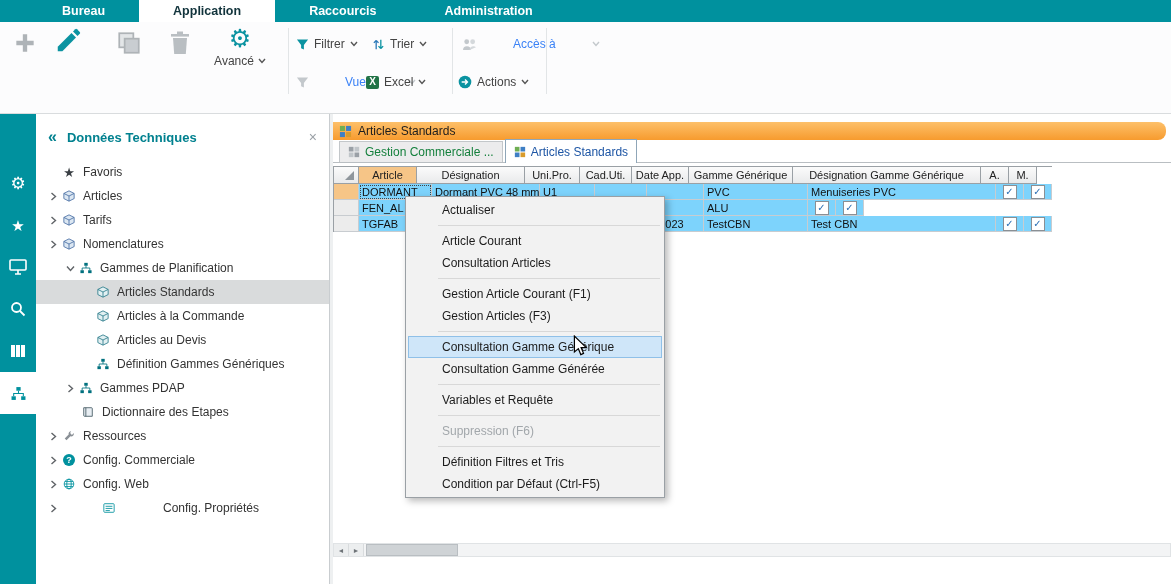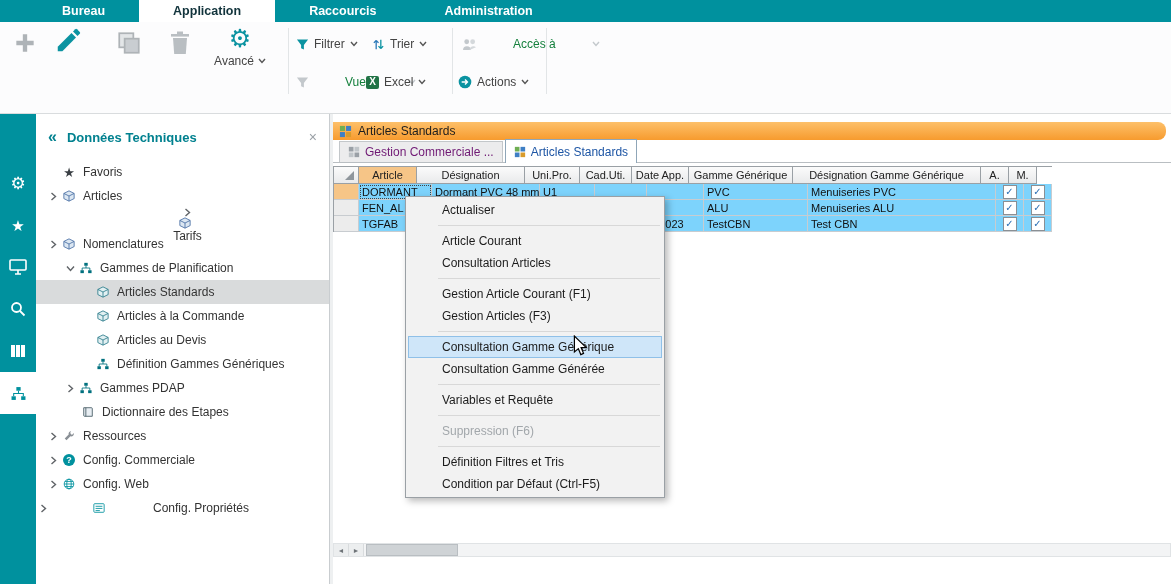--- a/index.html
+++ b/index.html
@@ -15,21 +15,21 @@
 
   
   .ribbon{position:absolute;left:0;top:22px;width:100%;height:92px;background:#fcfcfd;
           border-bottom:1px solid #d9dcde;box-sizing:border-box;}
   .rsep{position:absolute;top:6px;height:66px;width:1px;background:#e2e5e7;}
   .group-label{position:absolute;top:76px;font-size:11px;color:#9aa0a6;text-align:center;margin-top:21px;}
   .toolbtn{position:absolute;display:flex;align-items:center;justify-content:center;}
   .advbtn{position:absolute;left:212px;top:4px;width:56px;display:flex;flex-direction:column;align-items:center;gap:3px;}
   .advlabel{display:flex;align-items:center;gap:4px;font-size:12px;color:#444;}
   .menubtn{position:absolute;height:16px;display:flex;align-items:center;gap:5px;font-size:12px;color:#444;}
-  .menubtn.disabled{color:#15803d;gap:36px;}
+  .menubtn.disabled{color:#3b82f6;gap:36px;}
 
   
   .rail{position:absolute;left:0;top:114px;width:36px;height:470px;background:#00919e;padding-top:48px;box-sizing:border-box;}
   .rail-item{width:36px;height:42px;display:flex;align-items:center;justify-content:center;}
   .rail-item.active{background:#fff;}
 
   
   .sidebar{position:absolute;left:36px;top:114px;width:294px;height:470px;background:#fff;
            border-right:1px solid #c9cdd0;box-sizing:border-box;}
   .side-head{display:flex;align-items:center;height:46px;padding:0 12px;}
@@ -45,21 +45,21 @@
   .splitter{position:absolute;left:330px;top:114px;width:3px;height:470px;background:#eef0f1;}
 
   
   .main{position:absolute;left:333px;top:114px;width:838px;height:470px;background:#fff;}
   .orange-bar{position:absolute;left:0;top:8px;width:833px;height:18px;
               background:linear-gradient(#fdc06a,#f79b2e);border-radius:0 8px 8px 0;
               display:flex;align-items:center;gap:6px;padding-left:6px;box-sizing:border-box;
               font-size:12px;color:#1d1d1d;}
   .tabs{position:absolute;left:0;top:26px;width:100%;height:23px;display:flex;align-items:flex-end;
         padding-left:6px;box-sizing:border-box;border-bottom:1px solid #b9bec2;}
-  .tab{display:flex;align-items:center;gap:5px;height:20px;padding:0 8px;font-size:12px;color:#701a75;
+  .tab{display:flex;align-items:center;gap:5px;height:20px;padding:0 8px;font-size:12px;color:#15803d;
        background:#ececed;border:1px solid #c3c7ca;border-bottom:none;margin-right:2px;}
   .tab.active{background:#fff;color:#1d55a4;height:23px;border-color:#8fa6b8;margin-bottom:-1px;z-index:2;position:relative;}
 
   .grid{position:absolute;left:0;top:52px;border-top:1px solid #9aa0a5;border-left:1px solid #9aa0a5;}
   .tr{display:flex;}
   .th{height:17px;box-sizing:border-box;border-right:1px solid #9aa0a5;border-bottom:1px solid #9aa0a5;
       background:linear-gradient(#fbfbfb,#e9eaeb);font-size:11px;display:flex;align-items:center;
       justify-content:center;color:#222;overflow:hidden;white-space:nowrap;}
   .th-article{background:#f6c587;}
   .td{height:16px;box-sizing:border-box;border-right:1px solid #c8ccd0;border-bottom:1px solid #c8ccd0;
@@ -303,21 +303,21 @@
             </svg>
           </span>
           <span class="icon t-icon" style="color:#4a6fa5;font-size:13px;">
             <svg width="12" height="12" viewBox="0 0 14 14">
               <path d="M7 1 13 4v6L7 13 1 10V4z" fill="#dce7f2" stroke="currentColor"></path>
               <path d="M1 4l6 3 6-3M7 7v6" stroke="currentColor" fill="none"></path>
             </svg>
           </span>
           <span class="tree-label">Articles</span>
         </div>
-        <div class="tree-row" style="padding-left: 10px; flex-direction: column;">
+        <div class="tree-row" style="padding-left: 10px;">
           <span class="chev icon">
             <svg width="7" height="9" viewBox="0 0 7 9">
               <path d="M1.5 1l4 3.5-4 3.5" fill="none" stroke="#606468" stroke-width="1.4"></path>
             </svg>
           </span>
           <span class="icon t-icon" style="color:#4a6fa5;font-size:13px;">
             <svg width="12" height="12" viewBox="0 0 14 14">
               <path d="M7 1 13 4v6L7 13 1 10V4z" fill="#dce7f2" stroke="currentColor"></path>
               <path d="M1 4l6 3 6-3M7 7v6" stroke="currentColor" fill="none"></path>
             </svg>
@@ -454,21 +454,21 @@
           </span>
           <span class="icon t-icon" style="color:#00919e;font-size:13px;">
             <svg width="12" height="12" viewBox="0 0 14 14">
               <circle cx="7" cy="7" r="5.6" fill="none" stroke="currentColor"></circle>
               <ellipse cx="7" cy="7" rx="2.6" ry="5.6" fill="none" stroke="currentColor"></ellipse>
               <path d="M1.4 7h11.2M2.2 4h9.6M2.2 10h9.6" stroke="currentColor" fill="none"></path>
             </svg>
           </span>
           <span class="tree-label">Config. Web</span>
         </div>
-        <div class="tree-row" style=" gap: 40px;">
+        <div class="tree-row" style="padding-left: 10px; gap: 40px;">
           <span class="chev icon">
             <svg width="7" height="9" viewBox="0 0 7 9">
               <path d="M1.5 1l4 3.5-4 3.5" fill="none" stroke="#606468" stroke-width="1.4"></path>
             </svg>
           </span>
           <span class="icon t-icon" style="color:#00919e;font-size:13px;">
             <svg width="12" height="12" viewBox="0 0 14 14">
               <rect x="1" y="2" width="12" height="10" rx="1" fill="none" stroke="currentColor"></rect>
               <path d="M3 5h8M3 7.5h8M3 10h5" stroke="currentColor"></path>
             </svg>
@@ -548,21 +548,20 @@
             </div>
           </div>
           <div class="tr">
             <div class="td sel" style="width:25px"></div>
             <div class="td" style="width:73px">FEN_AL</div>
             <div class="td" style="width:108px"></div>
             <div class="td" style="width:55px"></div>
             <div class="td" style="width:52px"></div>
             <div class="td" style="width:57px"></div>
             <div class="td" style="width:104px">ALU</div>
-            <div class="td" style="width:188px">Menuiseries ALU</div>
             <div class="td center" style="width:28px">
               <span class="cb">✓</span>
             </div>
             <div class="td center" style="width:28px">
               <span class="cb">✓</span>
             </div>
           </div>
           <div class="tr">
             <div class="td sel" style="width:25px"></div>
             <div class="td" style="width:73px">TGFAB</div>

